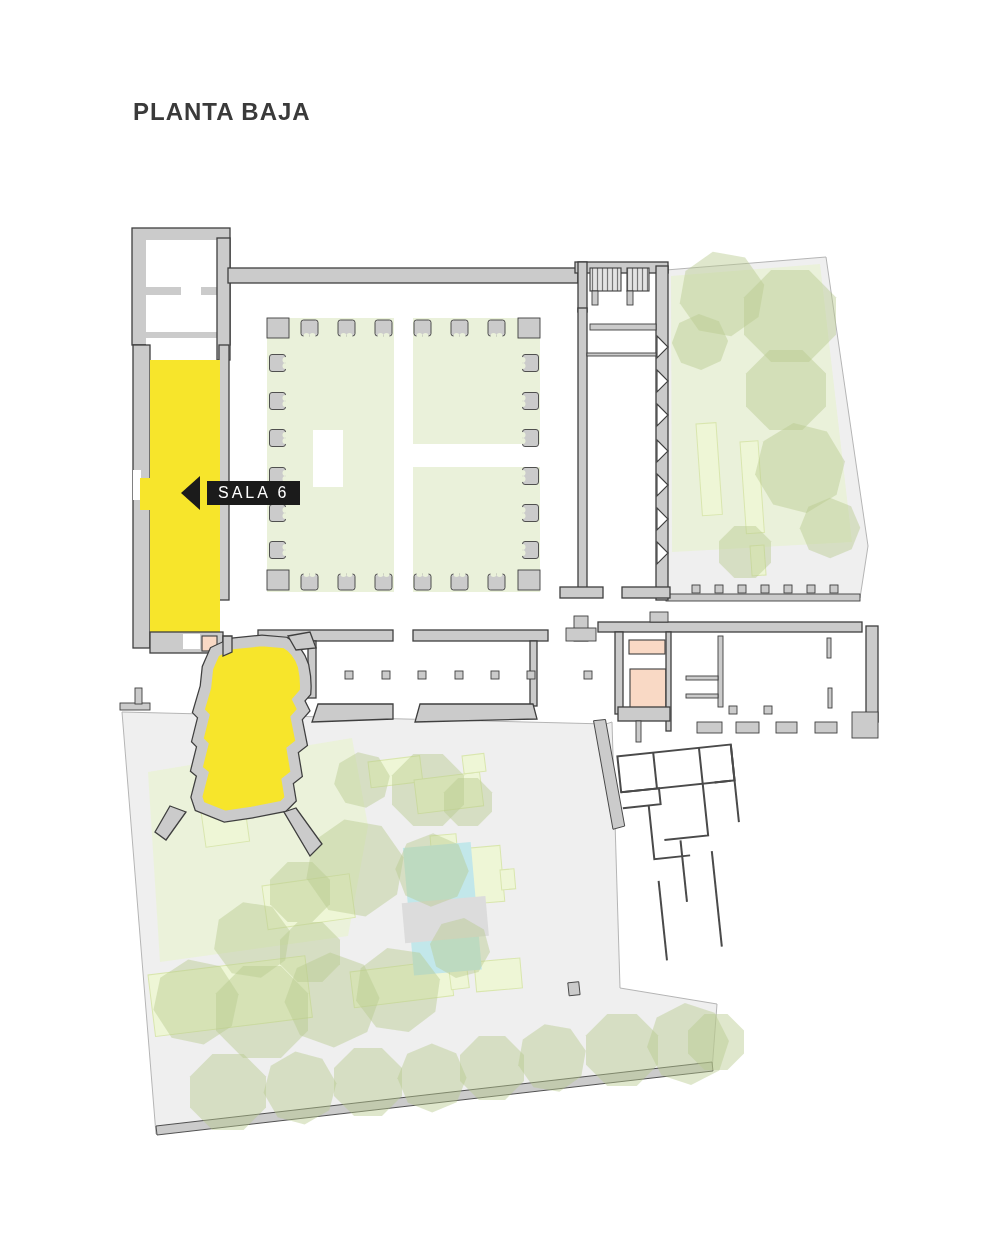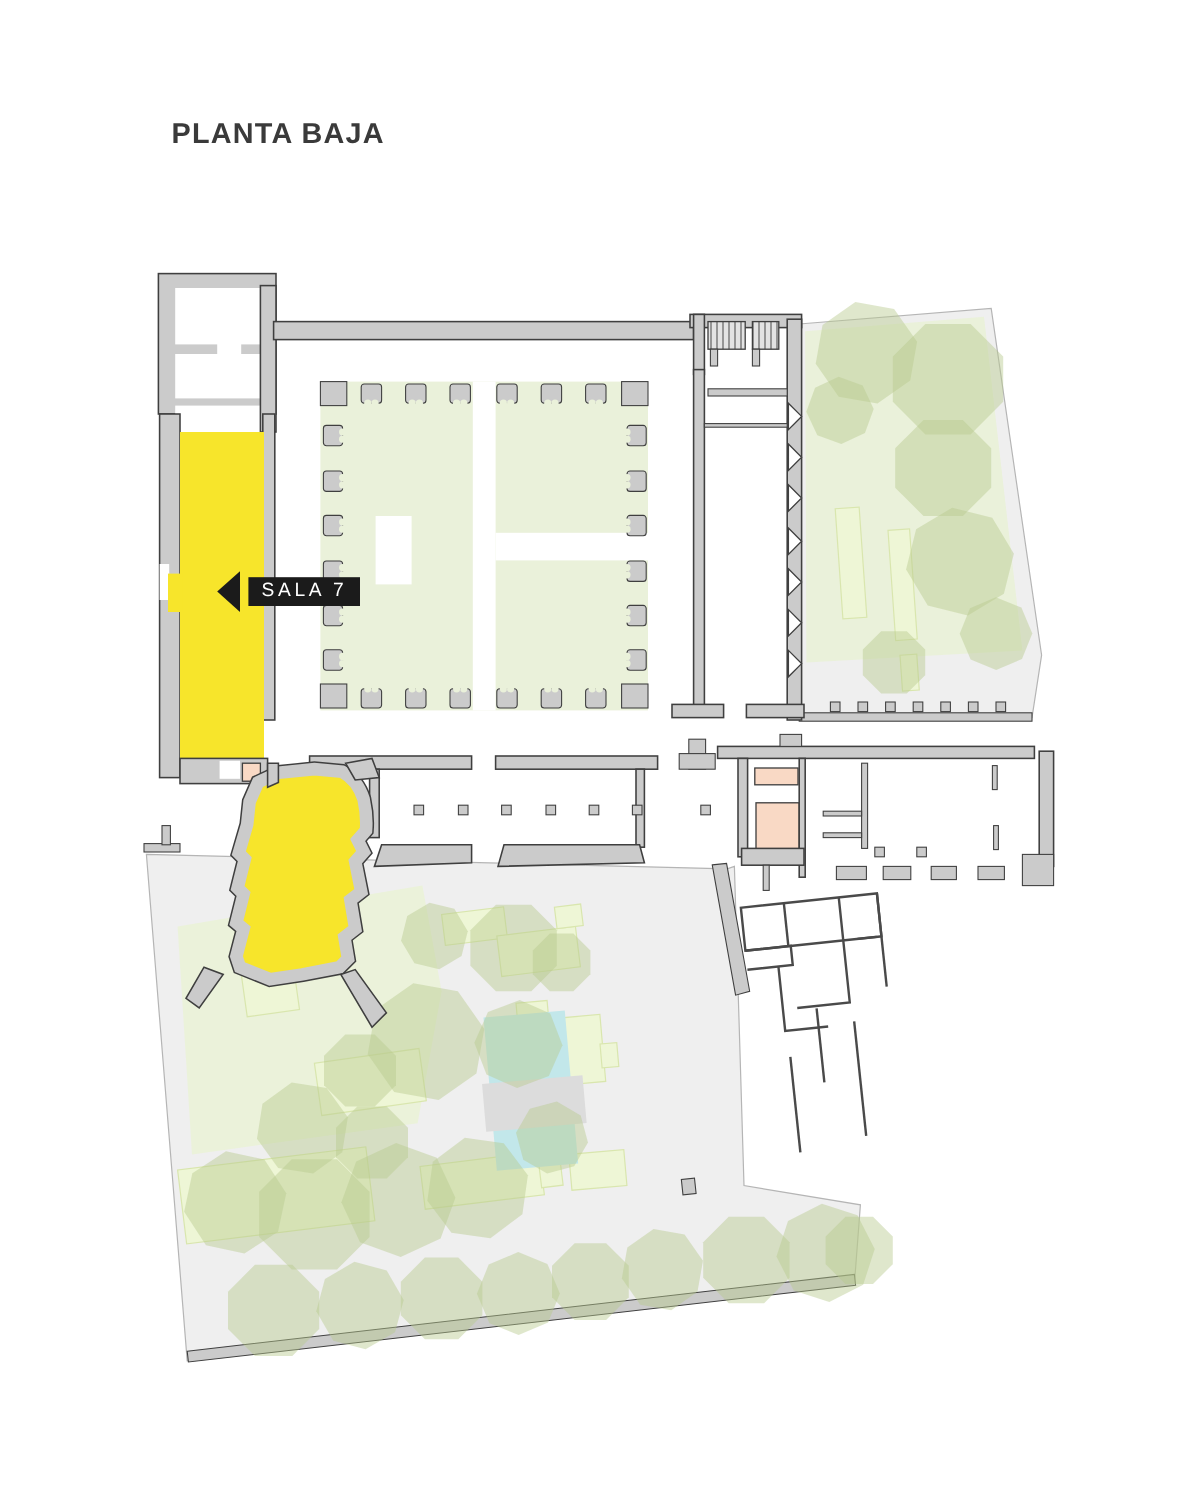--- a/index.html
+++ b/index.html
@@ -6,21 +6,21 @@
     --highlight:#f7e52b; --wall-fill:#cbcbcb; --wall-line:#3f3f3f;
     --courtyard-green:#eaf1da; --garden-gray:#efefef; --garden-line:#b5b5b5;
     --bed-green:#eef6d6; --bed-line:#d9e6ae; --tree-green:#b9c98f;
     --pale-bed:#ebf2da; --pool-blue:#c2e7ea; --pool-bridge:#dcdcdc;
     --pink:#f9d9c5; --label-bg:#1b1b1b; --label-text:#ffffff;
     --title-color:#3a3a3a; --thin-line:#4a4a4a;
   }
   html,body{margin:0;padding:0;background:#fff;}
   .canvas{position:relative;width:1001px;height:1250px;background:#fff;overflow:hidden;
           font-family:"Liberation Sans", sans-serif;}
-  .page-title{position:absolute;left:143px;top:98px;margin:0;
+  .page-title{position:absolute;left:133px;top:98px;margin:0;
           font-size:24px;font-weight:bold;letter-spacing:1px;color:var(--title-color);}
   svg.plan{position:absolute;left:0;top:0;}
 
   
   .wall{fill:var(--wall-fill);stroke:var(--wall-line);stroke-width:1.3;}
   .wall-thin{fill:var(--wall-fill);stroke:var(--wall-line);stroke-width:0.9;}
   .white{fill:#ffffff;stroke:none;}
   .garth{fill:var(--courtyard-green);stroke:none;}
   .notch{fill:var(--courtyard-green);stroke:none;}
   .garden{fill:var(--garden-gray);stroke:var(--garden-line);stroke-width:1;}
@@ -302,17 +302,17 @@
       <path class="thinb-l" d="M644,804 v54 h36"></path>
       <path class="thinb-l" d="M672,842 v62"></path>
       <path class="thinb-l" d="M702,856 v96"></path>
       <path class="thinb-l" d="M646,880 v80"></path>
       <rect class="wall-thin" x="545" y="972" width="11" height="13"></rect>
     </g>
   </svg>
 
   <div class="map-label" style="left:181px;top:476px;">
     <span class="tri-left"></span>
-    <span class="label-box">SALA 7</span>
+    <span class="label-box">SALA 6</span>
   </div>
 
 
 </div>
 
 </body></html>

